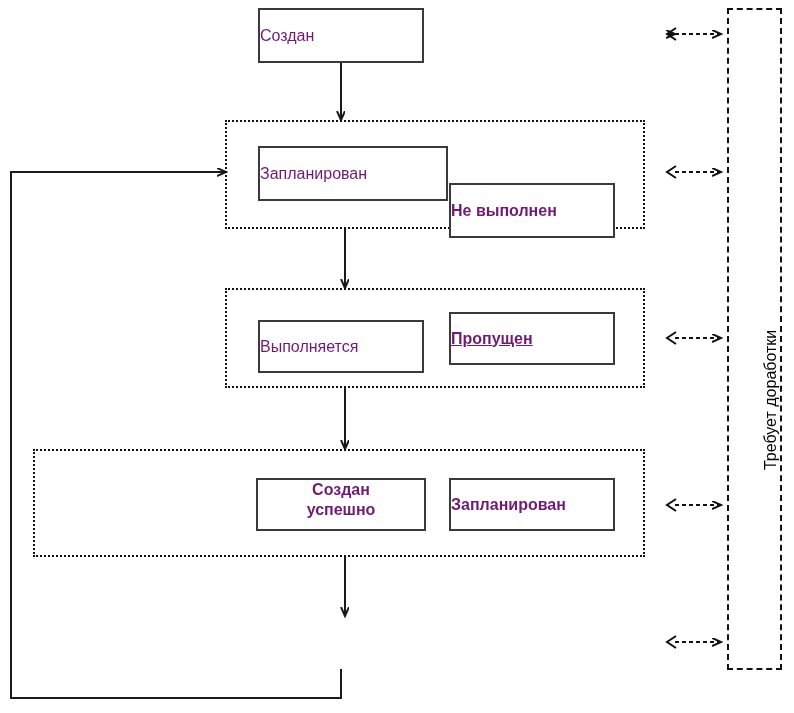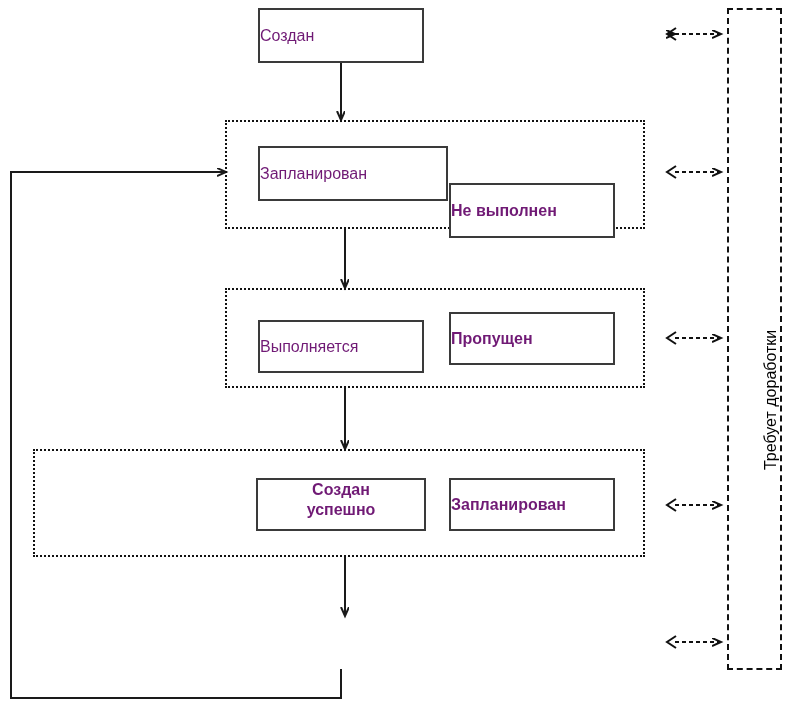--- a/index.html
+++ b/index.html
@@ -142,21 +142,21 @@
   <div class="node bold" style="left:449px; top:146px; width:166px; height:55px;margin-top:37px;">
     <span>Не выполнен</span>
   </div>
 
   <div class="group" style="left:225px; top:288px; width:420px; height:100px;"></div>
 
   <div class="node" style="left:258px; top:320px; width:166px; height:53px;">
     <span>Выполняется</span>
   </div>
 
-  <div class="node bold" style="left:449px; top:312px; width:166px; height:53px;">
+  <div class="node bold" style="left:449px; top:312px; width:166px; height:53px;text-decoration:underline;">
     <span>Пропущен</span>
   </div>
 
   <div class="group" style="left:33px; top:449px; width:612px; height:108px;"></div>
 
 
   <div class="node bold" style="left:256px; top:478px; width:170px; height:53px; flex-direction:column;">
     <span>Создан</span>
     <span>успешно</span>
   </div>

